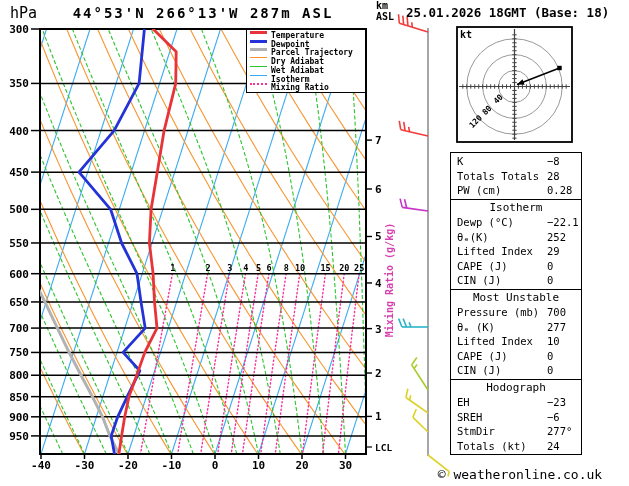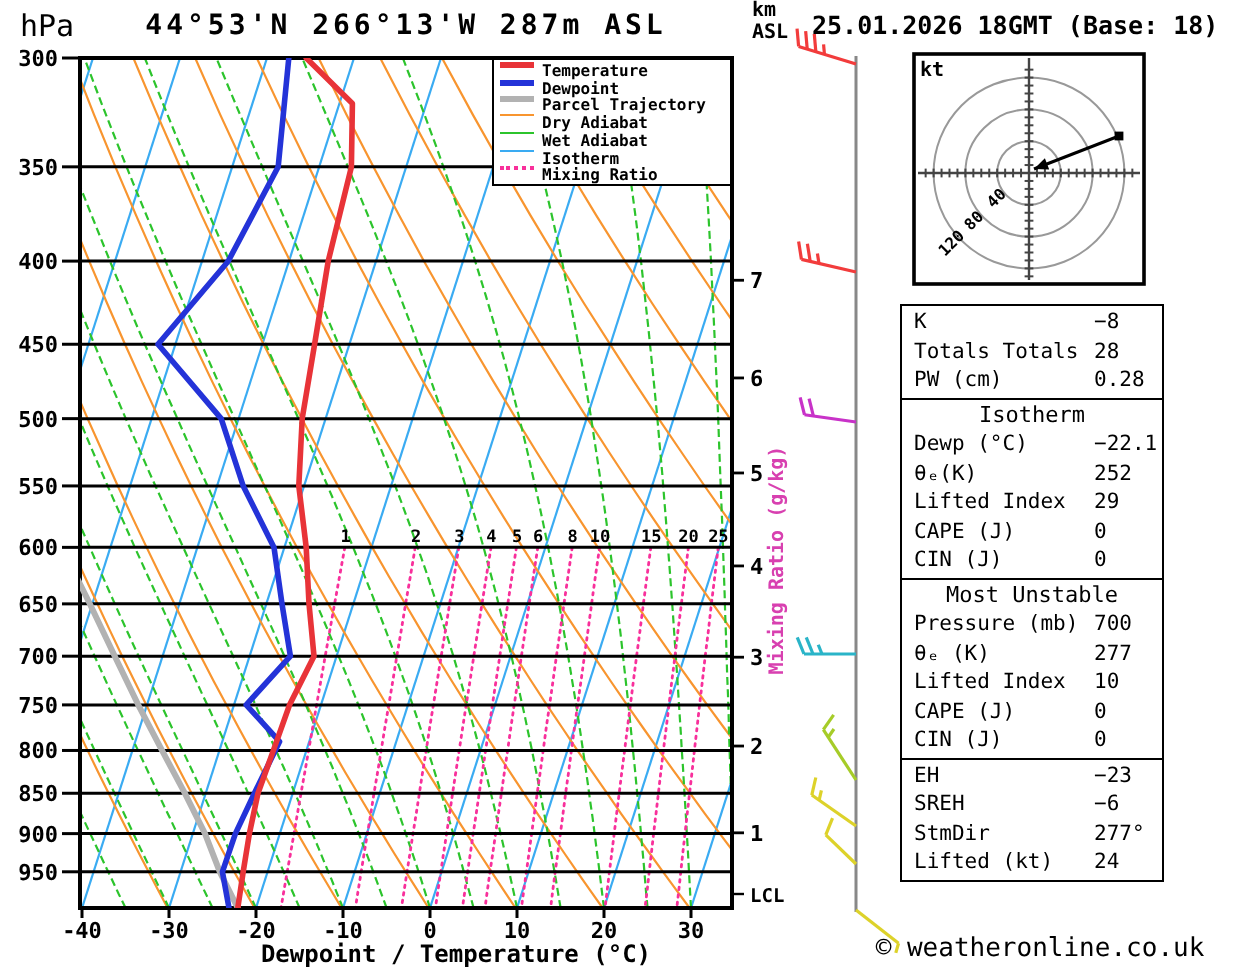--- a/index.html
+++ b/index.html
@@ -384,22 +384,22 @@
       </div>
       <div class="sec">
         <div class="sec-h">Most Unstable</div>
         <div class="srow"><span>Pressure (mb)</span><span class="sval">700</span></div>
         <div class="srow"><span>θₑ (K)</span><span class="sval">277</span></div>
         <div class="srow"><span>Lifted Index</span><span class="sval">10</span></div>
         <div class="srow"><span>CAPE (J)</span><span class="sval">0</span></div>
         <div class="srow"><span>CIN (J)</span><span class="sval">0</span></div>
       </div>
       <div class="sec">
+        <div class="sec-h">Hodograph</div>
         <div class="srow"><span>EH</span><span class="sval">−23</span></div>
         <div class="srow"><span>SREH</span><span class="sval">−6</span></div>
         <div class="srow"><span>StmDir</span><span class="sval">277°</span></div>
-        <div class="srow"><span>Lifted (kt)</span><span class="sval">24</span></div>
+        <div class="srow"><span>Totals (kt)</span><span class="sval">24</span></div>
       </div>
     </div>
 
-  <div class="abs" id="xaxis-label">Dewpoint / Temperature (°C)</div>
   <div class="abs" id="copyright">© weatheronline.co.uk</div>
 </div>
 
 </body></html>

